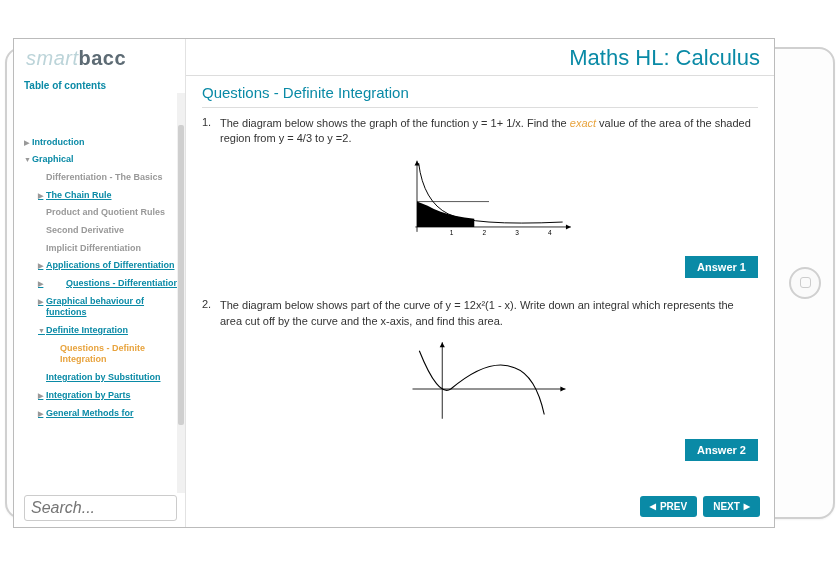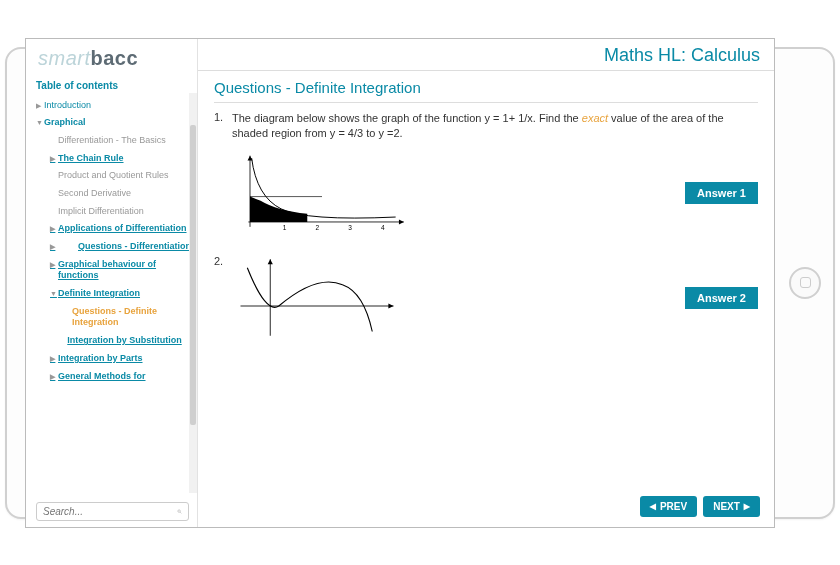--- a/index.html
+++ b/index.html
@@ -12,21 +12,21 @@
       min-height: 565px;
     }
     .tablet-frame {
       width: 830px;
       height: 472px;
       background: #fdfdfd;
       border: 2px solid #d0d0d0;
       border-radius: 16px;
       display: flex;
       align-items: center;
-      padding: 0 12px 0 18px;
+      padding: 0 12px 0 6px;
       box-shadow: 0 1px 2px rgba(0,0,0,0.05);
     }
     .screen {
       flex: 1;
       height: 490px;
       background: #fff;
       border: 1px solid #bbb;
       display: flex;
       overflow: hidden;
     }
@@ -86,40 +86,40 @@
     .caret {
       width: 8px;
       font-size: 7px;
       color: #999;
       flex-shrink: 0;
       padding-top: 1px;
     }
     .caret.down::before { content: "▼"; }
     .caret.right::before { content: "▶"; }
     .toc-label { flex: 1; }
-    .lvl-0 { padding-left: 0; color: #0a8aa6; font-weight: normal; }
+    .lvl-0 { padding-left: 0; color: #0a8aa6; font-weight: bold; margin-top: 37px; }
     .lvl-1 { padding-left: 0; color: #0a8aa6; font-weight: bold; }
-    .lvl-2 { padding-left: 14px; color: #999; font-weight: normal; }
+    .lvl-2 { padding-left: 14px; color: #999; font-weight: bold; }
     .lvl-2.haschild { color: #0a8aa6; font-weight: bold; text-decoration: underline; }
     .lvl-3 { padding-left: 28px; }
     .active .toc-label { color: #e8a33d !important; }
     .search-row {
       display: flex;
       align-items: center;
       border: 1px solid #ccc;
       border-radius: 3px;
       margin: 4px 8px 0 0;
       padding: 3px 6px;
       background: #fff;
     }
     .search-input {
       flex: 1;
       border: none;
       outline: none;
-      font-size: 10px;
+      font-size: 16px;
       color: #888;
       font-style: italic;
       background: transparent;
     }
     .search-icon-svg { width: 11px; height: 11px; opacity: 0.55; }
     .scrollbar-track {
       position: absolute;
       right: 0; top: 54px; bottom: 34px;
       width: 8px;
       background: #f1f1f1;
@@ -134,21 +134,21 @@
     
     .main {
       flex: 1;
       display: flex;
       flex-direction: column;
       position: relative;
     }
     .header-bar {
       text-align: right;
       padding: 6px 14px 4px 14px;
-      font-size: 18px;
+      font-size: 22px;
       color: #0a8aa6;
       border-bottom: 1px solid #ddd;
     }
     .content {
       padding: 8px 16px 60px 16px;
       flex: 1;
       overflow-y: auto;
       font-size: 11px;
       color: #333;
     }
@@ -165,20 +165,21 @@
       margin-bottom: 20px;
     }
     .q-num { width: 18px; flex-shrink: 0; }
     .q-body { flex: 1; }
     .q-text { line-height: 1.45; margin-bottom: 8px; }
     .q-text .exact { color: #e8a33d; font-style: italic; }
     .q-row {
       display: flex;
       align-items: center;
       gap: 16px;
+      flex-direction: column;
     }
     .diagram {
       border: none;
     }
     .answer-btn {
       margin-left: auto;
       background: #0a8aa6;
       color: #fff;
       font-size: 11px;
       font-weight: bold;
@@ -263,21 +264,21 @@
           <div class="toc-item lvl-2 haschild">
             <span class="caret down"></span>
             <span class="toc-label" style="color: rgb(10, 138, 166); font-weight: bold;">Definite Integration</span>
           </div>
           <div class="toc-item lvl-3 active">
             <span class="caret "></span>
             <span class="toc-label" style="color: rgb(232, 163, 61); font-weight: bold;">Questions - Definite Integration</span>
           </div>
           <div class="toc-item lvl-2 haschild">
             <span class="caret "></span>
-            <span class="toc-label" style="color: rgb(10, 138, 166); font-weight: bold; text-align: center;">Integration by Substitution</span>
+            <span class="toc-label" style="color: rgb(10, 138, 166); font-weight: bold;">Integration by Substitution</span>
           </div>
           <div class="toc-item lvl-2 haschild">
             <span class="caret right"></span>
             <span class="toc-label" style="color: rgb(10, 138, 166); font-weight: bold;">Integration by Parts</span>
           </div>
           <div class="toc-item lvl-2 haschild">
             <span class="caret right"></span>
             <span class="toc-label" style="color: rgb(10, 138, 166); font-weight: bold;">General Methods for</span>
           </div>
         </div>
@@ -320,20 +321,23 @@
                 <text x="182" y="96" font-size="8">4</text>
               </svg>
               <button class="answer-btn">Answer 1</button>
             </div>
           </div>
         </div>
 
         <div class="question">
           <div class="q-num">2.</div>
           <div class="q-body">
+            <div class="q-text">
+              <span>The diagram below shows part of the curve of y = 12x²(1 - x).  Write down an integral which represents the area cut off by the curve and the x-axis, and find this area.</span>
+            </div>
             <div class="q-row">
               <svg class="diagram" width="170" height="85" viewBox="0 0 200 100">
                 <line x1="10" y1="60" x2="190" y2="60" stroke="#000" stroke-width="1"></line>
                 <polygon points="190,60 184,57 184,63" fill="#000"></polygon>
                 <line x1="45" y1="95" x2="45" y2="5" stroke="#000" stroke-width="1"></line>
                 <polygon points="45,5 42,11 48,11" fill="#000"></polygon>
                 <path d="M 18 15 Q 40 70, 55 60 Q 100 22, 130 35 Q 155 44, 165 90" stroke="#000" fill="none" stroke-width="1.3"></path>
               </svg>
               <button class="answer-btn">Answer 2</button>
             </div>

